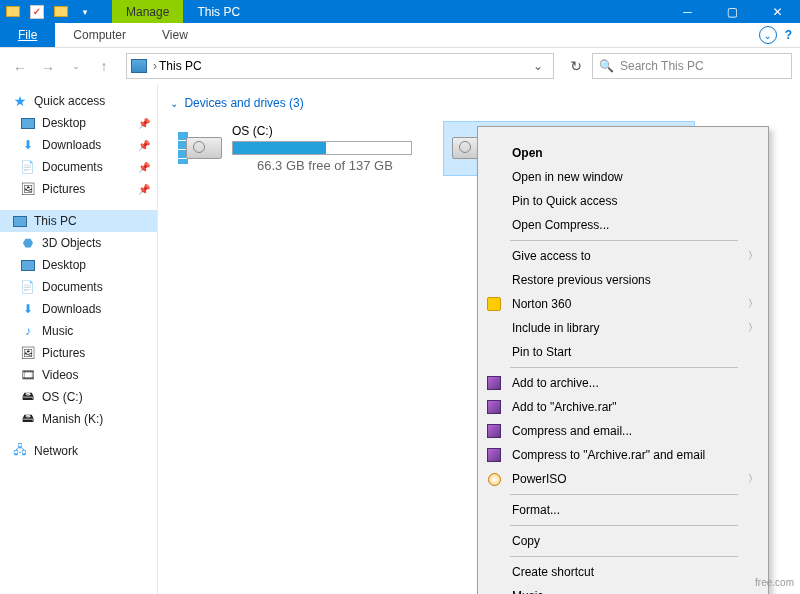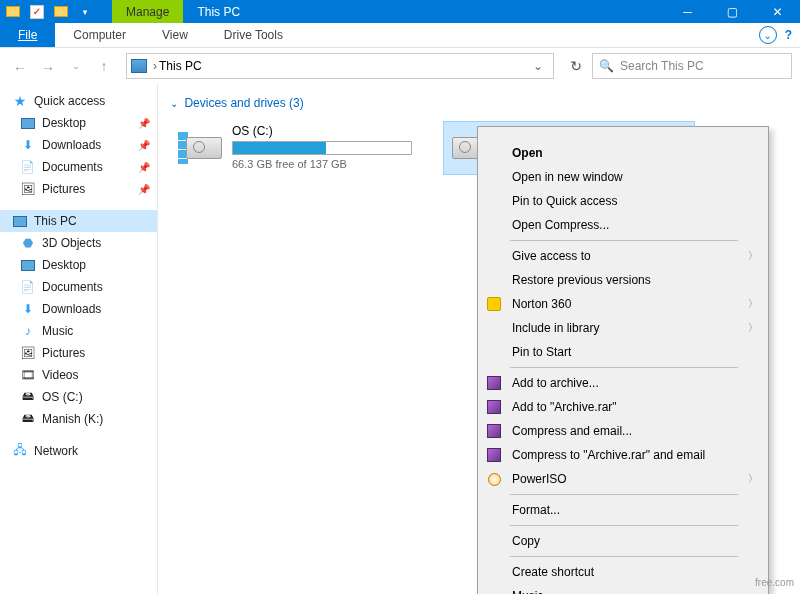--- a/index.html
+++ b/index.html
@@ -33,21 +33,21 @@
 .pin{margin-left:auto;color:#888;font-size:10px;}
 .content{flex:1;padding:8px 0 0 4px;position:relative;}
 .group-header{display:flex;align-items:center;gap:6px;color:#0066cc;padding:4px 8px;}
 .drives{display:flex;gap:20px;padding:8px 12px;}
 .drive{width:250px;display:flex;gap:8px;padding:2px;}
 .drive.sel{background:#cce8ff;outline:1px solid #99d1ff;}
 .drive-icon{width:48px;height:48px;display:flex;align-items:center;justify-content:center;}
 .drive-body{flex:1;}
 .drive-bar{width:180px;height:14px;border:1px solid #aaa;background:#fff;margin:3px 0;}
 .drive-fill{height:100%;background:#26a0da;}
-.drive-info{color:#666;font-size:11px;}
+.drive-info{color:#666;font-size:13px;margin-left:25px;}
 .ctxmenu{position:absolute;left:477px;top:126px;width:292px;background:#f0f0f0;border:1px solid #a0a0a0;box-shadow:4px 4px 6px rgba(0,0,0,0.2);padding:2px;}
 .ctx-item{display:flex;align-items:center;padding:4px 8px 4px 4px;gap:8px;cursor:default;}
 .ctx-icon{width:20px;height:16px;display:flex;align-items:center;justify-content:center;font-size:11px;}
 .ctx-sub{margin-left:auto;color:#555;font-size:10px;}
 .ctx-sep{height:1px;background:#c0c0c0;margin:3px 28px 3px 30px;}
 .ctx-bold{font-weight:600;margin-top:12px;}
 .watermark{position:absolute;right:6px;bottom:6px;font-size:10px;color:#999;}
 .hdd{width:36px;height:22px;background:linear-gradient(#eee,#ccc);border:1px solid #999;border-radius:2px;position:relative;}
 .hdd::after{content:"";position:absolute;top:3px;left:6px;width:10px;height:10px;border:1px solid #888;border-radius:50%;}
 .win-stripe{width:10px;height:32px;background:repeating-linear-gradient(#48b0e8 0 8px,#fff 8px 9px);}
@@ -81,21 +81,20 @@
     <div class="winbtn">─</div>
     <div class="winbtn">▢</div>
     <div class="winbtn close">✕</div>
   </div>
 </div>
 
 <div class="ribbon">
   <div class="ribbon-file">File</div>
   <div class="ribbon-tab">Computer</div>
   <div class="ribbon-tab">View</div>
-  <div class="ribbon-tab">Drive Tools</div>
   <div class="ribbon-right">
     <span class="chev-circle">⌄</span>
     <span style="color:#0078d7;font-weight:bold;">?</span>
   </div>
 </div>
 
 <div class="addrbar">
   <div class="navbtn">←</div>
   <div class="navbtn">→</div>
   <div class="navbtn" style="font-size:9px;">⌄</div>

